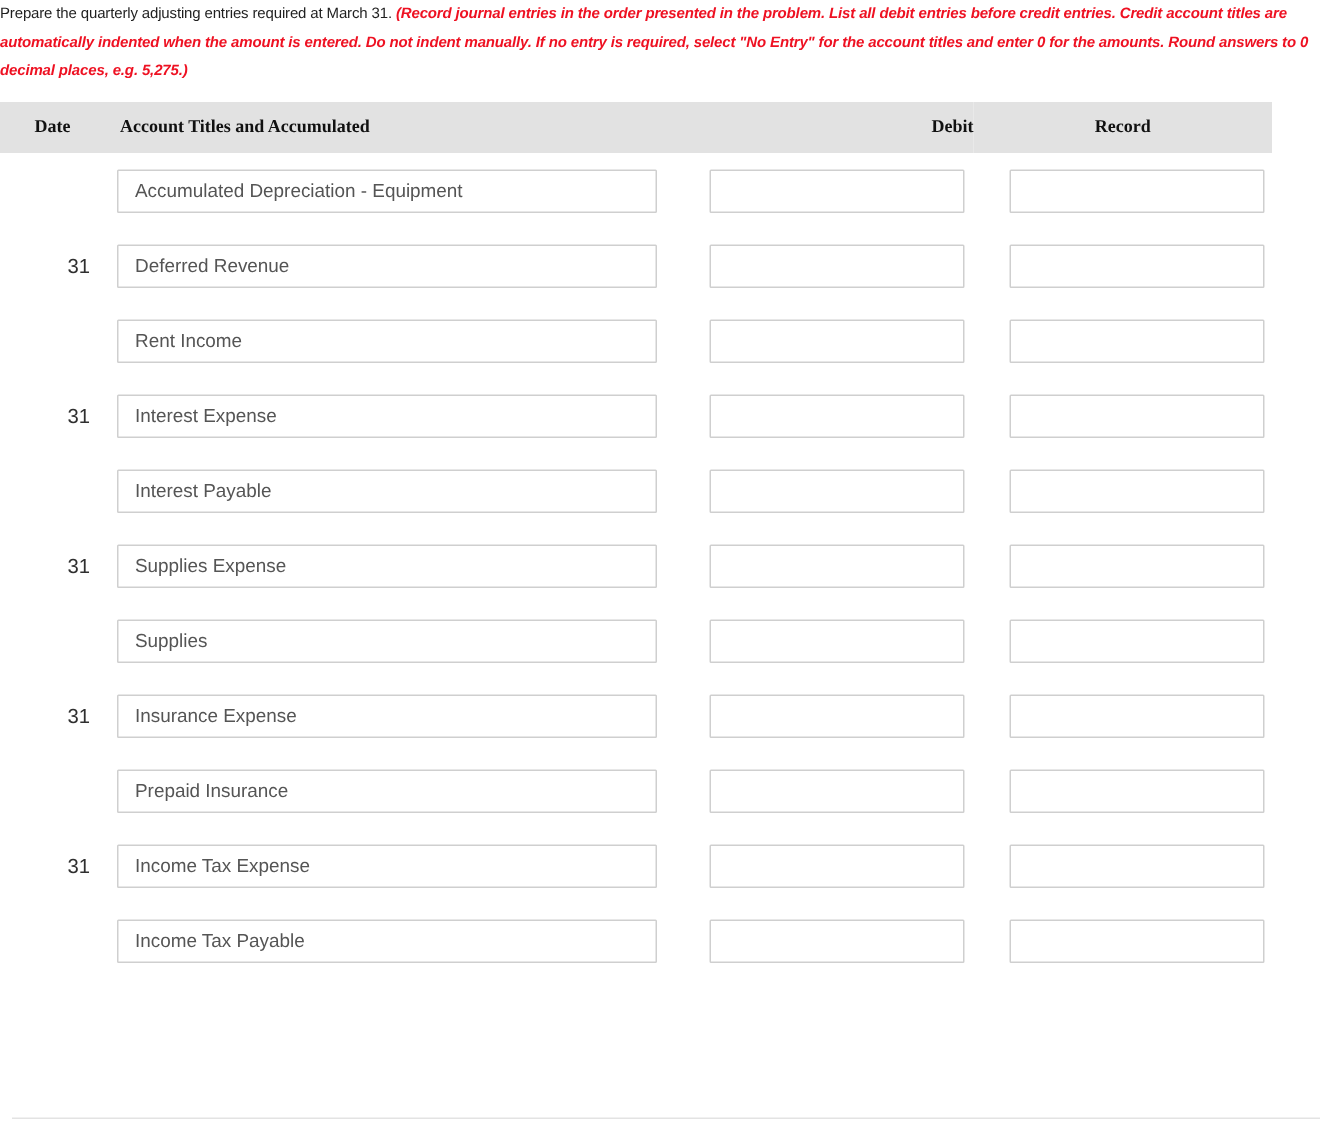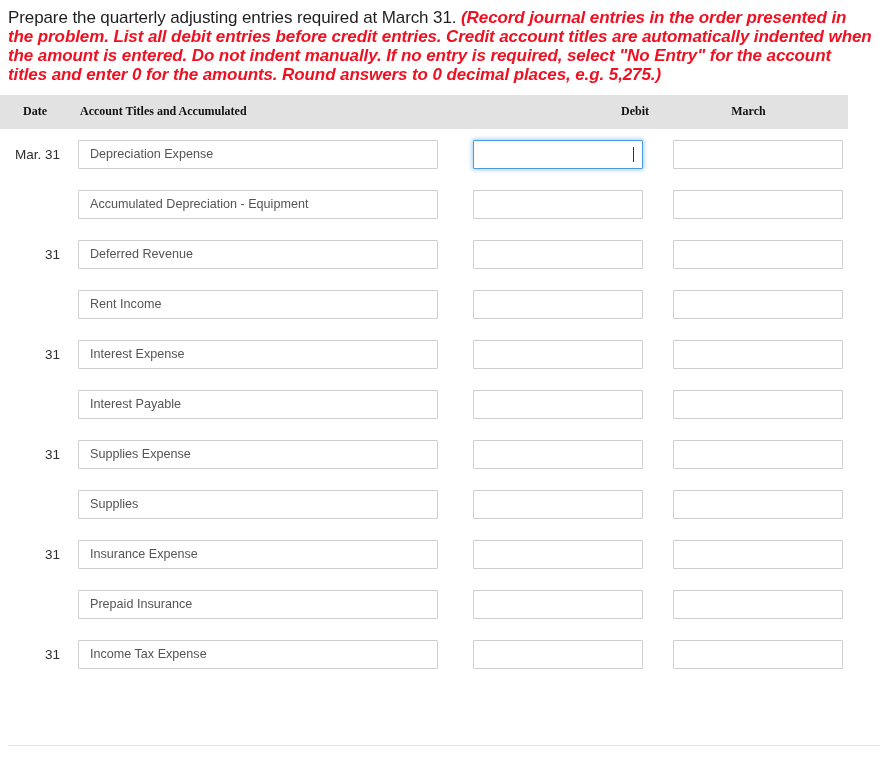--- a/index.html
+++ b/index.html
@@ -12,22 +12,22 @@
     height: 758px;
     font-family: "Liberation Sans", sans-serif;
     color: #222222;
     overflow: hidden;
     position: relative;
   }
 
   
   #instructions {
     padding: 0 8px 0 0;
-    margin: 8px;
-    font-size: 17px;
+    margin: 0;
+    font-size: 10px;
     line-height: 19px;
     color: #1f1f1f;
     letter-spacing: -0.1px;
   }
   #instructions .plain {
     color: #1f1f1f;
   }
   #instructions .redital {
     color: #ee1122;
     font-weight: bold;
@@ -130,31 +130,25 @@
 <body>
 
 <p id="instructions"><span class="plain">Prepare the quarterly adjusting entries required at March 31. </span><span class="redital">(Record journal entries in the order presented in the problem. List all debit entries before credit entries. Credit account titles are automatically indented when the amount is entered. Do not indent manually. If no entry is required, select "No Entry" for the account titles and enter 0 for the amounts. Round answers to 0 decimal places, e.g. 5,275.)</span></p>
 
 <table id="journal-table">
   <thead>
     <tr>
       <th class="col-date">Date</th>
       <th class="col-account">Account Titles and Accumulated</th>
       <th class="col-debit">Debit</th>
-      <th class="col-credit">March</th>
+      <th class="col-credit">Record</th>
     </tr>
   </thead>
   <tbody id="journal-body">
       <tr>
-        <td class="cell-date">Mar. 31</td>
-        <td class="cell-account"><input type="text" class="field account" value="Depreciation Expense" style=""></td>
-        <td class="cell-debit"><span class="amount-wrap"><input type="text" class="field amount focused" value="" style=""><span class="caret"></span></span></td>
-        <td class="cell-credit"><input type="text" class="field amount" value="" style=""></td>
-      </tr>
-      <tr>
         <td class="cell-date"></td>
         <td class="cell-account"><input type="text" class="field account" value="Accumulated Depreciation - Equipment" style=""></td>
         <td class="cell-debit"><span class="amount-wrap"><input type="text" class="field amount" value="" style=""></span></td>
         <td class="cell-credit"><input type="text" class="field amount" value="" style=""></td>
       </tr>
       <tr>
         <td class="cell-date">31</td>
         <td class="cell-account"><input type="text" class="field account" value="Deferred Revenue" style=""></td>
         <td class="cell-debit"><span class="amount-wrap"><input type="text" class="field amount" value="" style=""></span></td>
         <td class="cell-credit"><input type="text" class="field amount" value="" style=""></td>
@@ -197,19 +191,25 @@
       </tr>
       <tr>
         <td class="cell-date"></td>
         <td class="cell-account"><input type="text" class="field account" value="Prepaid Insurance" style=""></td>
         <td class="cell-debit"><span class="amount-wrap"><input type="text" class="field amount" value="" style=""></span></td>
         <td class="cell-credit"><input type="text" class="field amount" value="" style=""></td>
       </tr>
       <tr>
         <td class="cell-date">31</td>
         <td class="cell-account"><input type="text" class="field account" value="Income Tax Expense" style=""></td>
+        <td class="cell-debit"><span class="amount-wrap"><input type="text" class="field amount" value="" style=""></span></td>
+        <td class="cell-credit"><input type="text" class="field amount" value="" style=""></td>
+      </tr>
+      <tr>
+        <td class="cell-date"></td>
+        <td class="cell-account"><input type="text" class="field account" value="Income Tax Payable" style=""></td>
         <td class="cell-debit"><span class="amount-wrap"><input type="text" class="field amount" value="" style=""></span></td>
         <td class="cell-credit"><input type="text" class="field amount" value="" style=""></td>
       </tr>
     </tbody>
 </table>
 
 <div id="bottom-rule"></div>
 
 </body></html>

